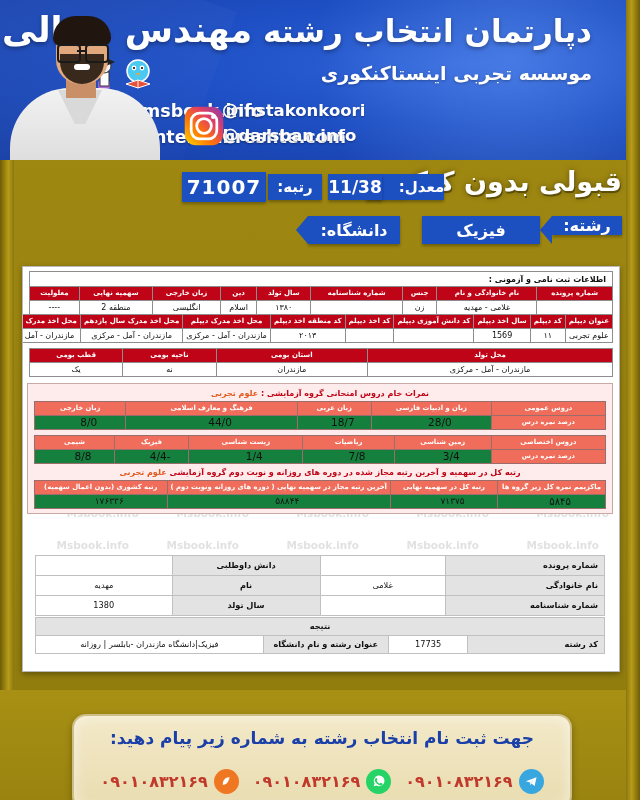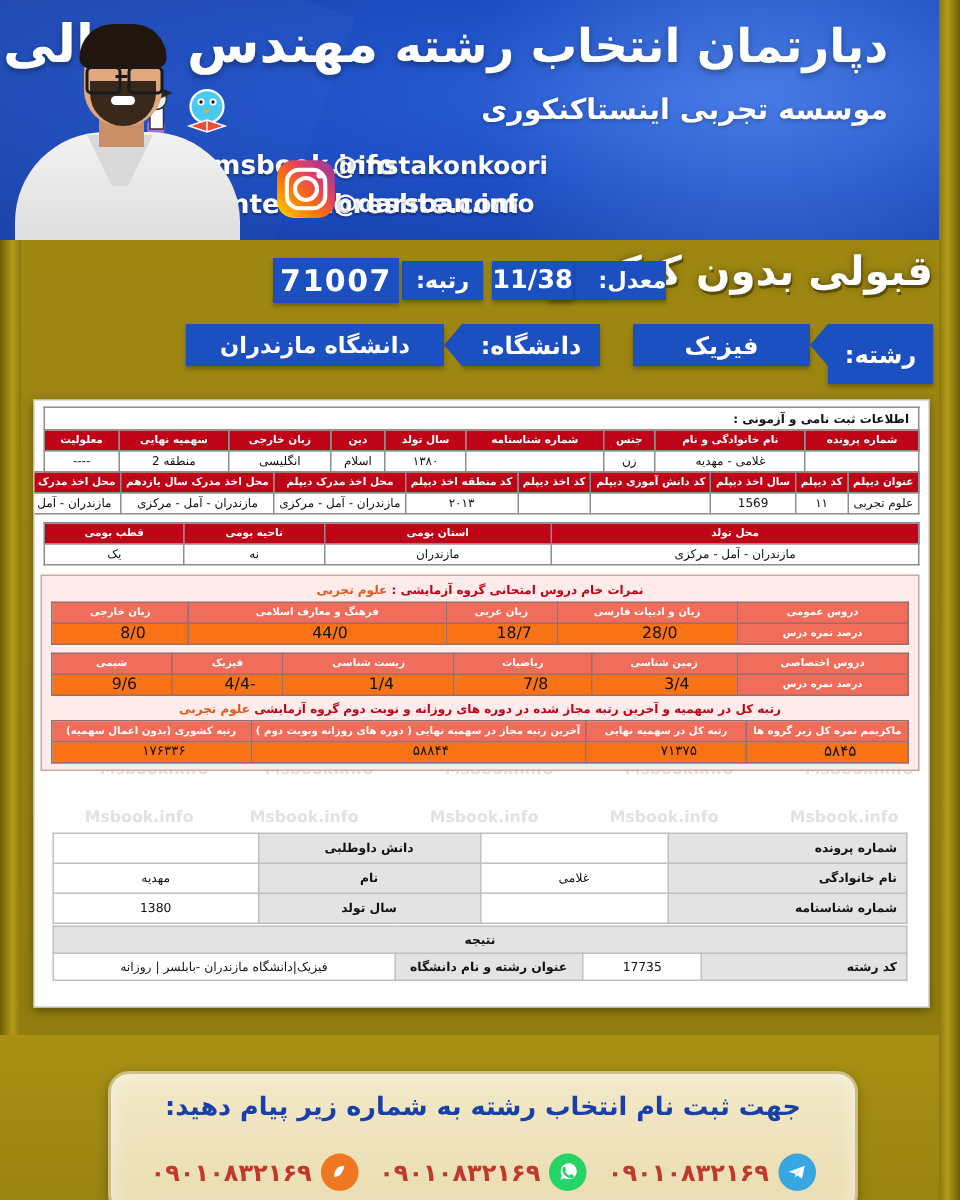--- a/index.html
+++ b/index.html
@@ -127,21 +127,21 @@
     box-shadow:0 2px 3px rgba(0,0,0,.3);
   }
   .pill.lbl{background:#1c4fc0;}
   .pill.val{background:#1c4fc0;}
 
   .p-moadel-l{right:196px;top:14px;width:45px;height:26px;font-size:15px;padding-left:33px;}
   .p-moadel-v{right:258px;top:14px;width:54px;height:26px;font-size:17px;}
   .p-rotbe-l{right:318px;top:14px;width:54px;height:26px;font-size:15px;}
   .p-rotbe-v{right:374px;top:12px;width:84px;height:30px;font-size:20px;letter-spacing:1px;}
 
-  .p-reshte-l{right:18px;top:56px;width:70px;height:40px;font-size:16px;}
+  .p-reshte-l{right:18px;top:56px;width:70px;height:19px;font-size:16px;}
   .arrowL{position:absolute;right:88px;top:56px;width:0;height:0;
     border-top:14px solid transparent;border-bottom:14px solid transparent;
     border-right:12px solid #1c4fc0;}
   .p-reshte-v{right:100px;top:56px;width:118px;height:28px;font-size:16px;}
   .p-daneshgah-l{right:240px;top:56px;width:92px;height:28px;font-size:16px;}
   .arrowL2{position:absolute;right:332px;top:56px;width:0;height:0;
     border-top:14px solid transparent;border-bottom:14px solid transparent;
     border-right:12px solid #1c4fc0;}
   .p-daneshgah-v{right:344px;top:56px;width:172px;height:28px;font-size:15px;}
 
@@ -181,21 +181,21 @@
   }
   .sc-title{
     text-align:center;font-size:8px;font-weight:bold;color:#c00418;
     padding:2px 0 3px 0;direction:rtl;
   }
   .sc-title .grp{color:#e05a1e;}
   .block2 table{width:572px;margin:0 auto;}
   .block2 td{border:1px solid #9b6d6b;}
   .hdr-salmon td{background:#ef6d5a;color:#fff;font-weight:bold;font-size:6.8px;}
   .lbl-salmon{background:#ef6d5a;color:#fff;font-weight:bold;font-size:6.6px;}
-  .val-w{background:#f97316;font-size:10.5px;font-weight:normal;padding-left:20px;}
+  .val-w{background:#15803d;font-size:10.5px;font-weight:normal;padding-left:20px;}
 
   .rank-title{
     text-align:center;font-size:8px;font-weight:bold;color:#c00418;
     padding:4px 0 3px 0;direction:rtl;
   }
   .rank-title .grp{color:#e05a1e;}
 
   
   .block3{position:absolute;right:14px;top:288px;width:570px;}
   .block3 table{width:100%;}
@@ -338,21 +338,20 @@
     <div class="pill val p-moadel-v">11/38</div>
     <div class="pill lbl p-rotbe-l">رتبه:</div>
     <div class="pill val p-rotbe-v">71007</div>
 
     <div class="pill lbl p-reshte-l">رشته:</div>
     <div class="arrowL"></div>
     <div class="pill val p-reshte-v">فیزیک</div>
 
     <div class="pill lbl p-daneshgah-l">دانشگاه:</div>
     <div class="arrowL2"></div>
-    <div class="pill val p-daneshgah-v">دانشگاه مازندران</div>
   </div>
 
   <div class="doc">
     <div class="doc-inner">
 
       <div class="wm" style="right:40px;top:14px;">Msbook.info</div>
       <div class="wm" style="right:150px;top:14px;">Msbook.info</div>
       <div class="wm" style="right:270px;top:14px;">Msbook.info</div>
       <div class="wm" style="right:400px;top:14px;">Msbook.info</div>
       <div class="wm" style="right:500px;top:14px;">Msbook.info</div>
@@ -480,21 +479,21 @@
             <td style="width:20%">زیست شناسی</td>
             <td style="width:13%">فیزیک</td>
             <td style="width:14%">شیمی</td>
           </tr>
           <tr>
             <td class="lbl-salmon">درصد نمره درس</td>
             <td class="val-w">3/4</td>
             <td class="val-w">7/8</td>
             <td class="val-w">1/4</td>
             <td class="val-w">-4/4</td>
-            <td class="val-w">9/6</td>
+            <td class="val-w">8/8</td>
           </tr>
         </tbody>
           </table>
 
         <div class="rank-title">
           <span>رتبه کل در سهمیه و آخرین رتبه مجاز شده در دوره های روزانه و نوبت دوم گروه آزمایشی</span>
           <span class="grp">علوم تجربی</span>
         </div>
 
         <table>

